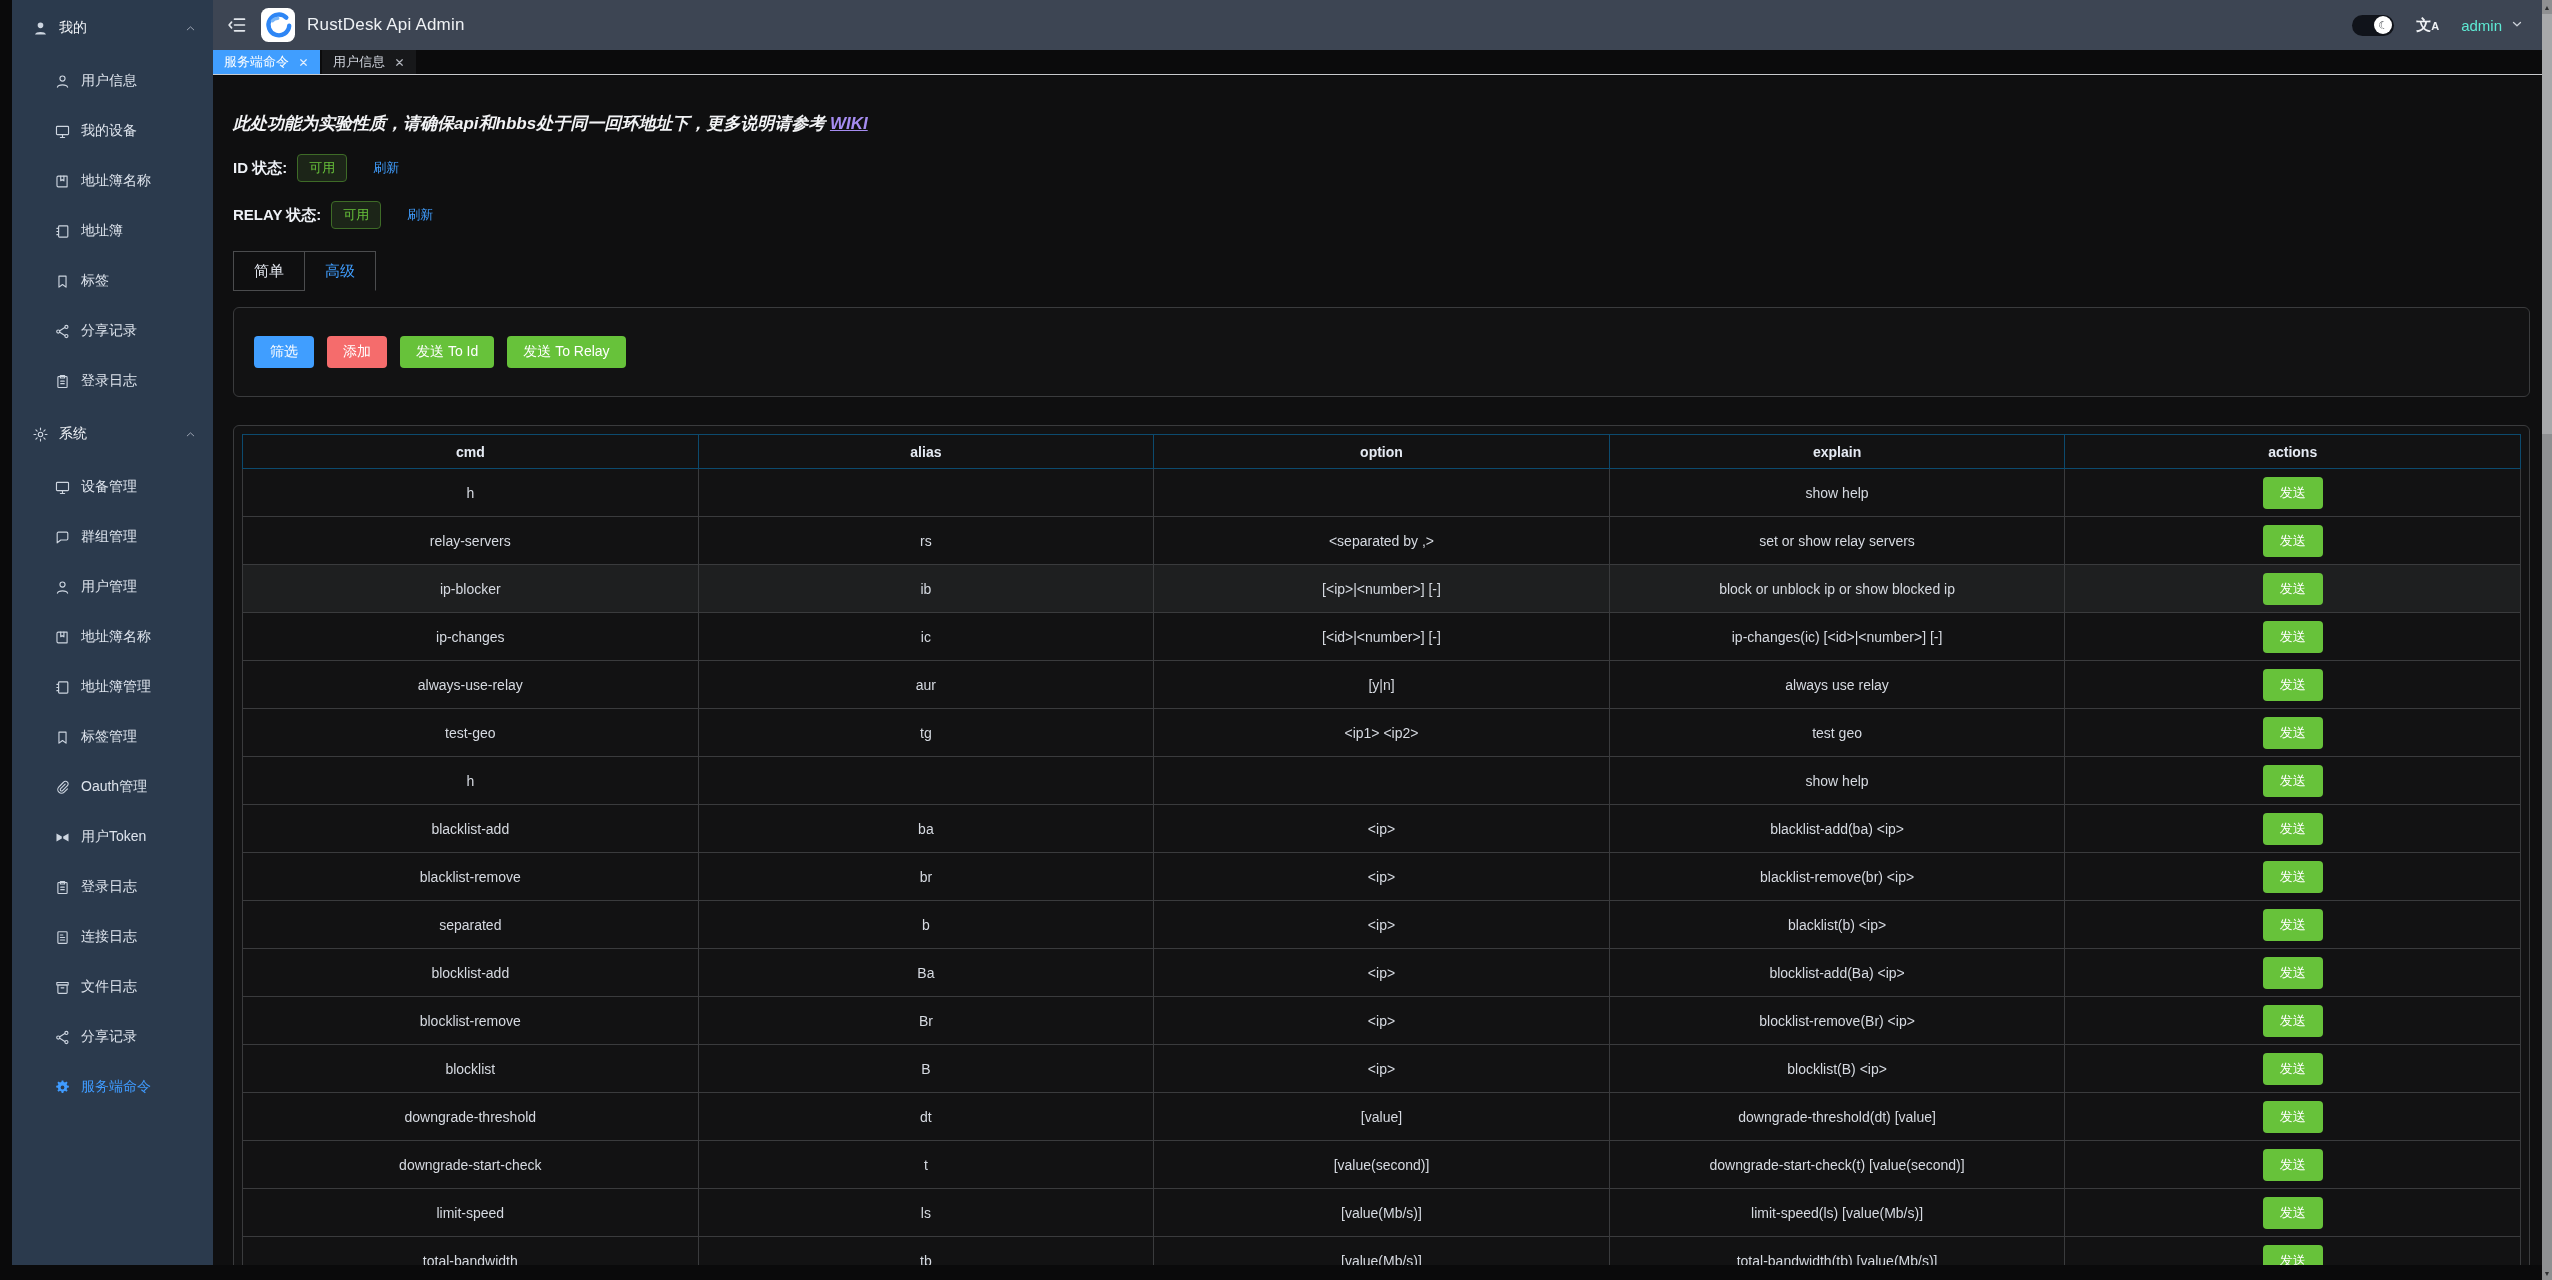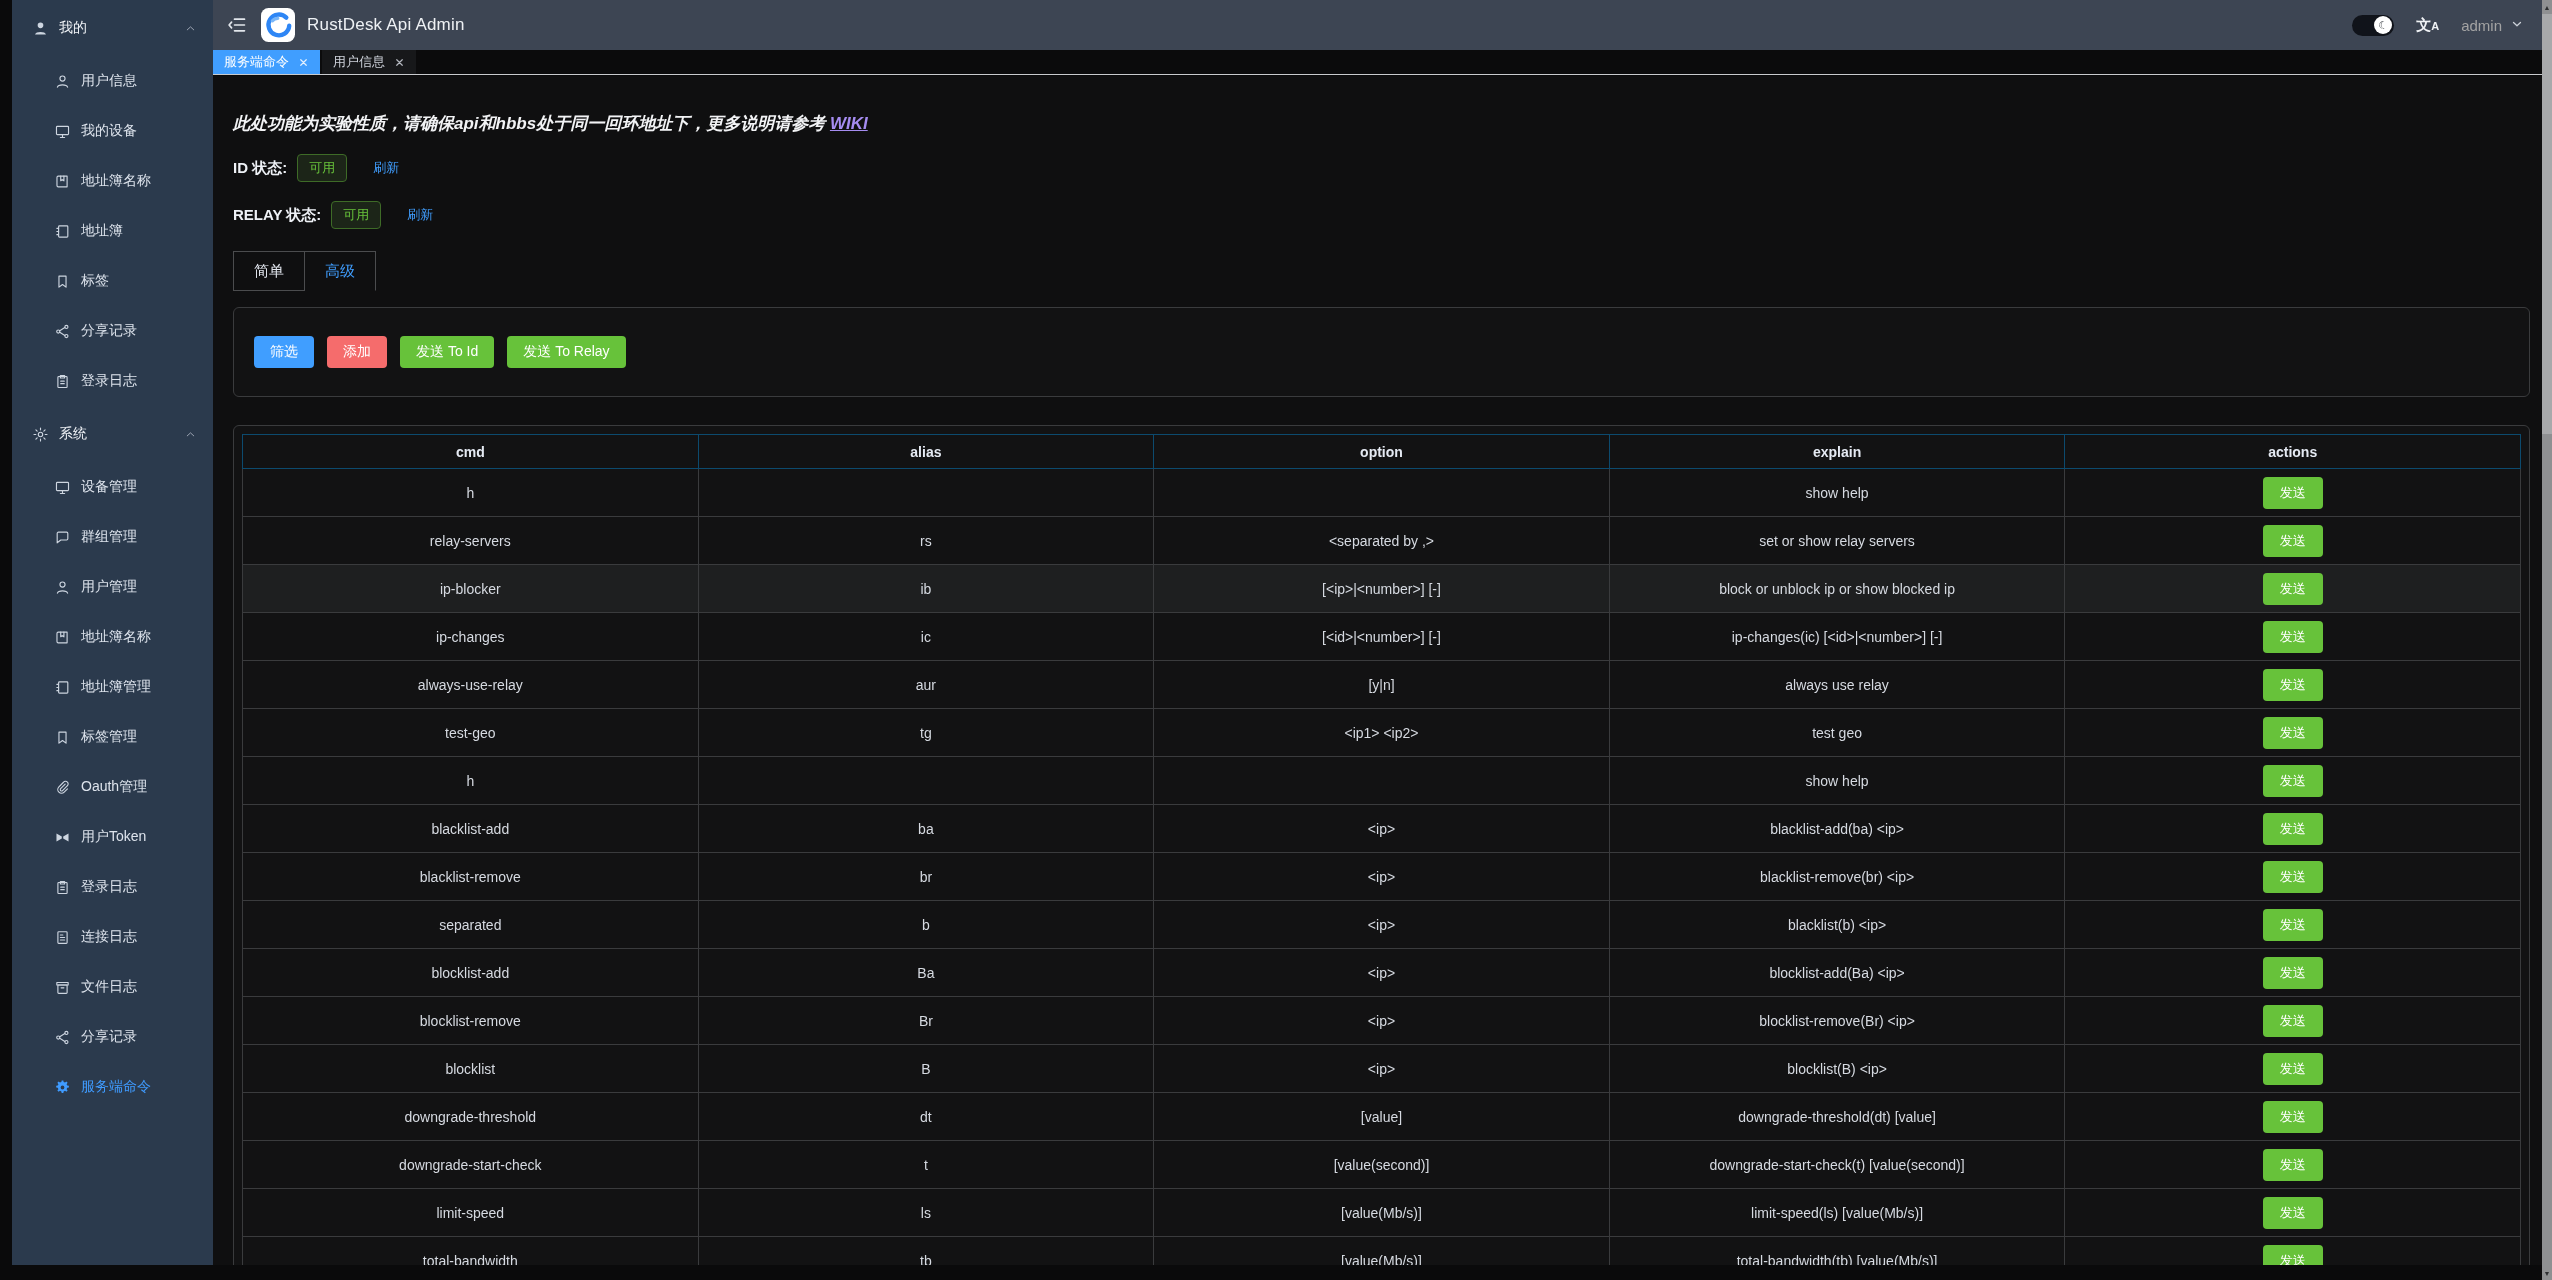--- a/index.html
+++ b/index.html
@@ -19,21 +19,21 @@
   
   .topbar { position:absolute; left:213px; top:0; right:10px; height:50px; background:#3d4553; display:flex; align-items:center; padding:0 18px 0 14px; }
   .fold { color:#e2e6ec; display:flex; margin-right:14px; cursor:pointer; }
   .logo { display:flex; margin-right:12px; }
   .app-title { color:#eef1f4; font-size:17px; letter-spacing:.2px; }
   .top-right { margin-left:auto; display:flex; align-items:center; gap:22px; }
   .theme-toggle { width:42px; height:21px; border-radius:11px; background:#10131a; position:relative; cursor:pointer; }
   .theme-knob { position:absolute; right:2px; top:1.5px; width:18px; height:18px; border-radius:50%; background:#ffffff; display:flex; align-items:center; justify-content:center; font-size:11px; color:#2d3238; }
   .translate { color:#f0f2f5; font-size:15px; font-weight:bold; cursor:pointer; }
   .translate small { font-size:11px; }
-  .user-menu { display:flex; align-items:flex-start; gap:8px; color:#a3a3a3; font-size:15px; cursor:pointer; }
+  .user-menu { display:flex; align-items:flex-start; gap:8px; color:#5eead4; font-size:15px; cursor:pointer; }
   .user-menu .chev { display:flex; color:#cdd2d9; }
 
   
   .tabstrip { position:absolute; left:213px; top:50px; right:10px; height:25px; background:#0b0b0c; border-bottom:1px solid #c9cbce; display:flex; align-items:stretch; }
   .wtab { display:flex; align-items:center; gap:9px; padding:0 11px; margin-right:2px; font-size:13px; background:#17181a; color:#cfd3dc; cursor:pointer; }
   .wtab.active { background:#409eff; color:#fff; }
   .wtab .x { display:flex; opacity:.85; }
 
   
   .content { position:absolute; left:213px; top:76px; right:10px; height:1189px; background:#0f0f10; padding:36px 12px 0 20px; overflow:hidden; color:#dfe3ea; }

